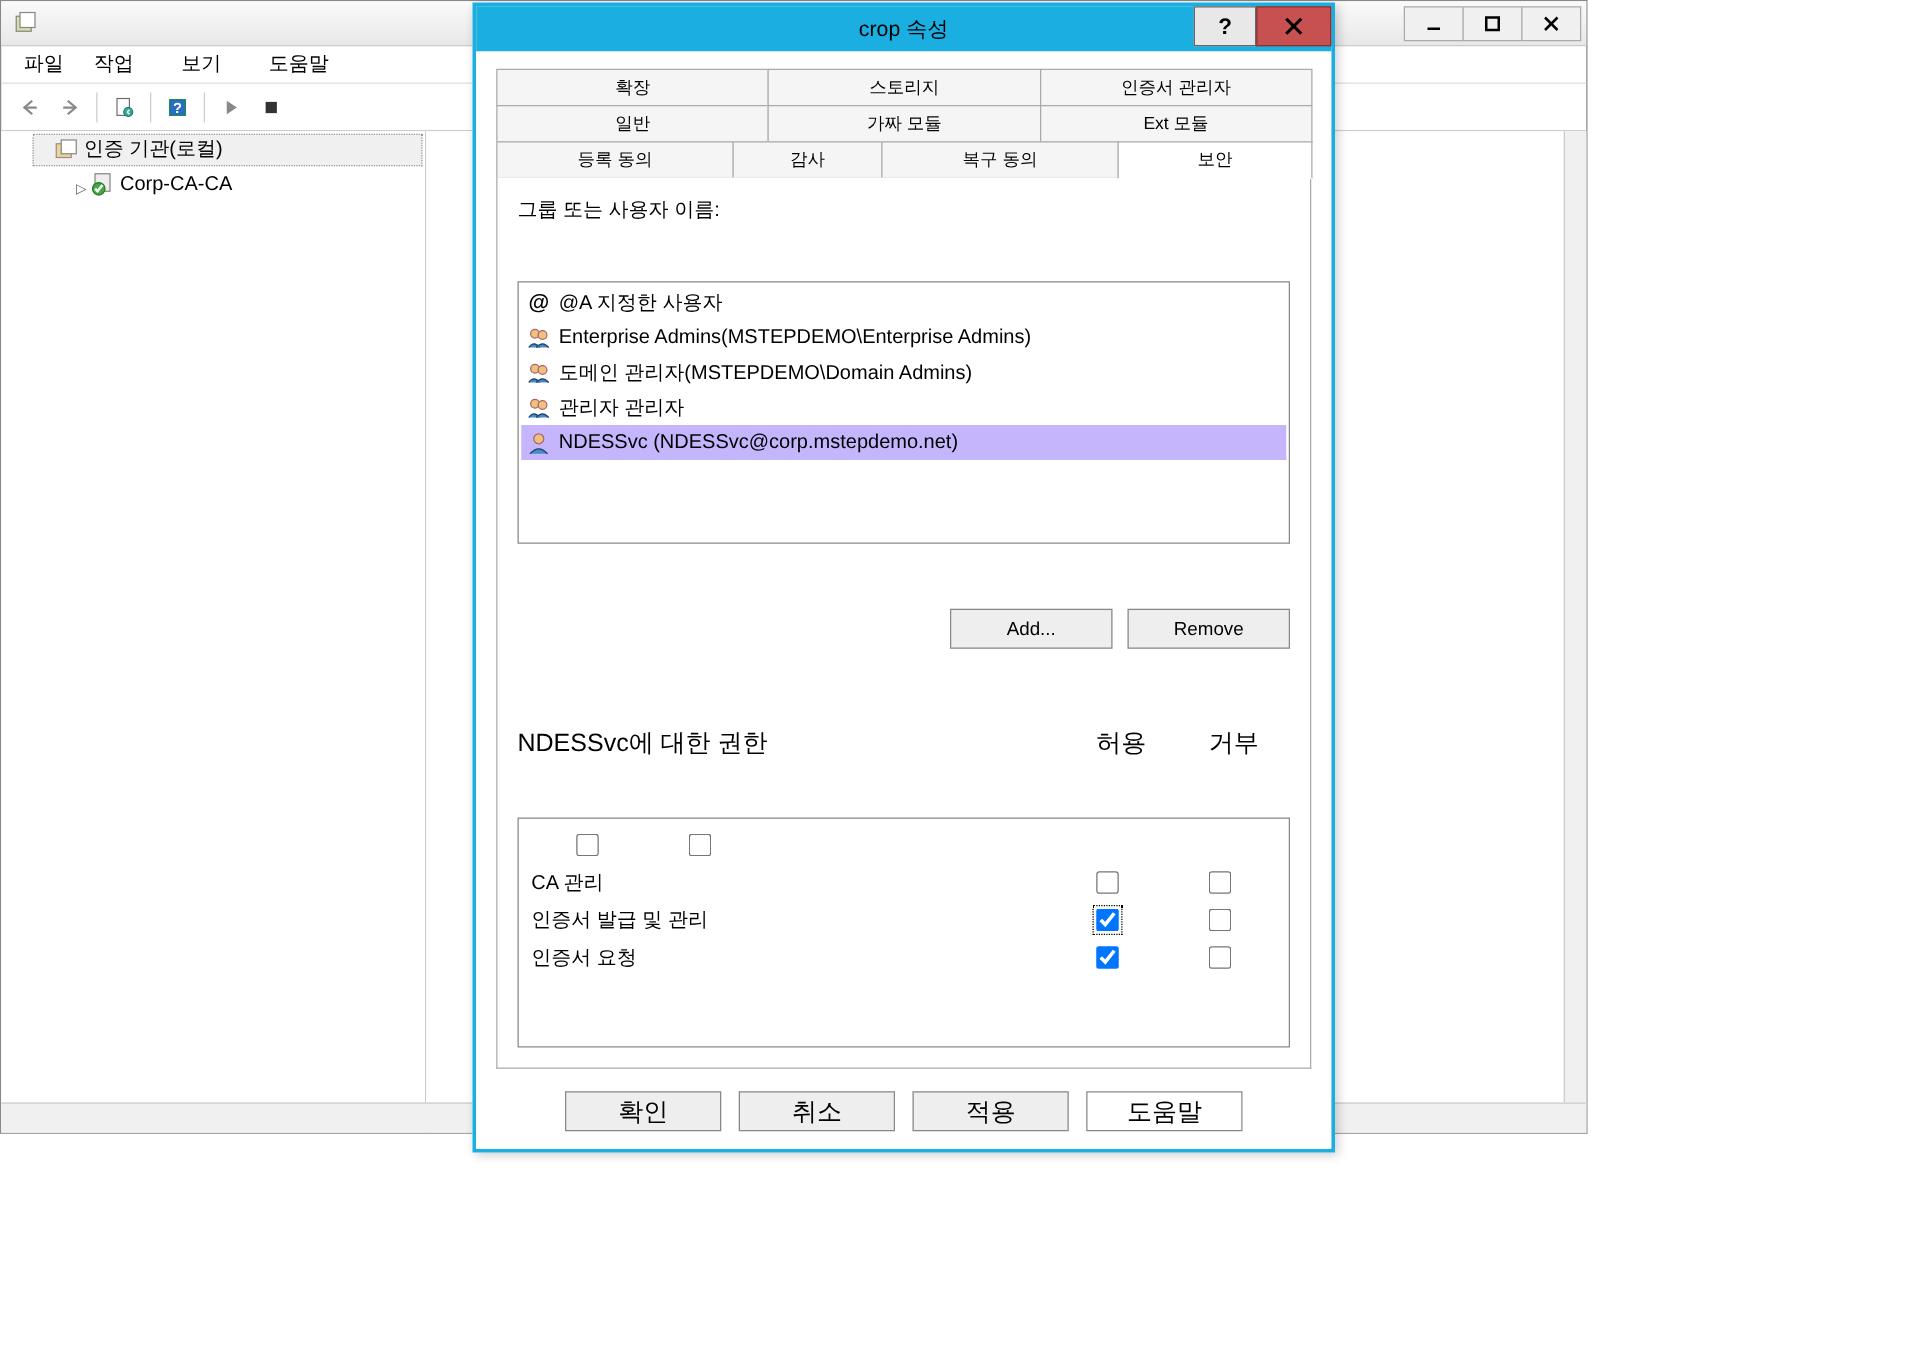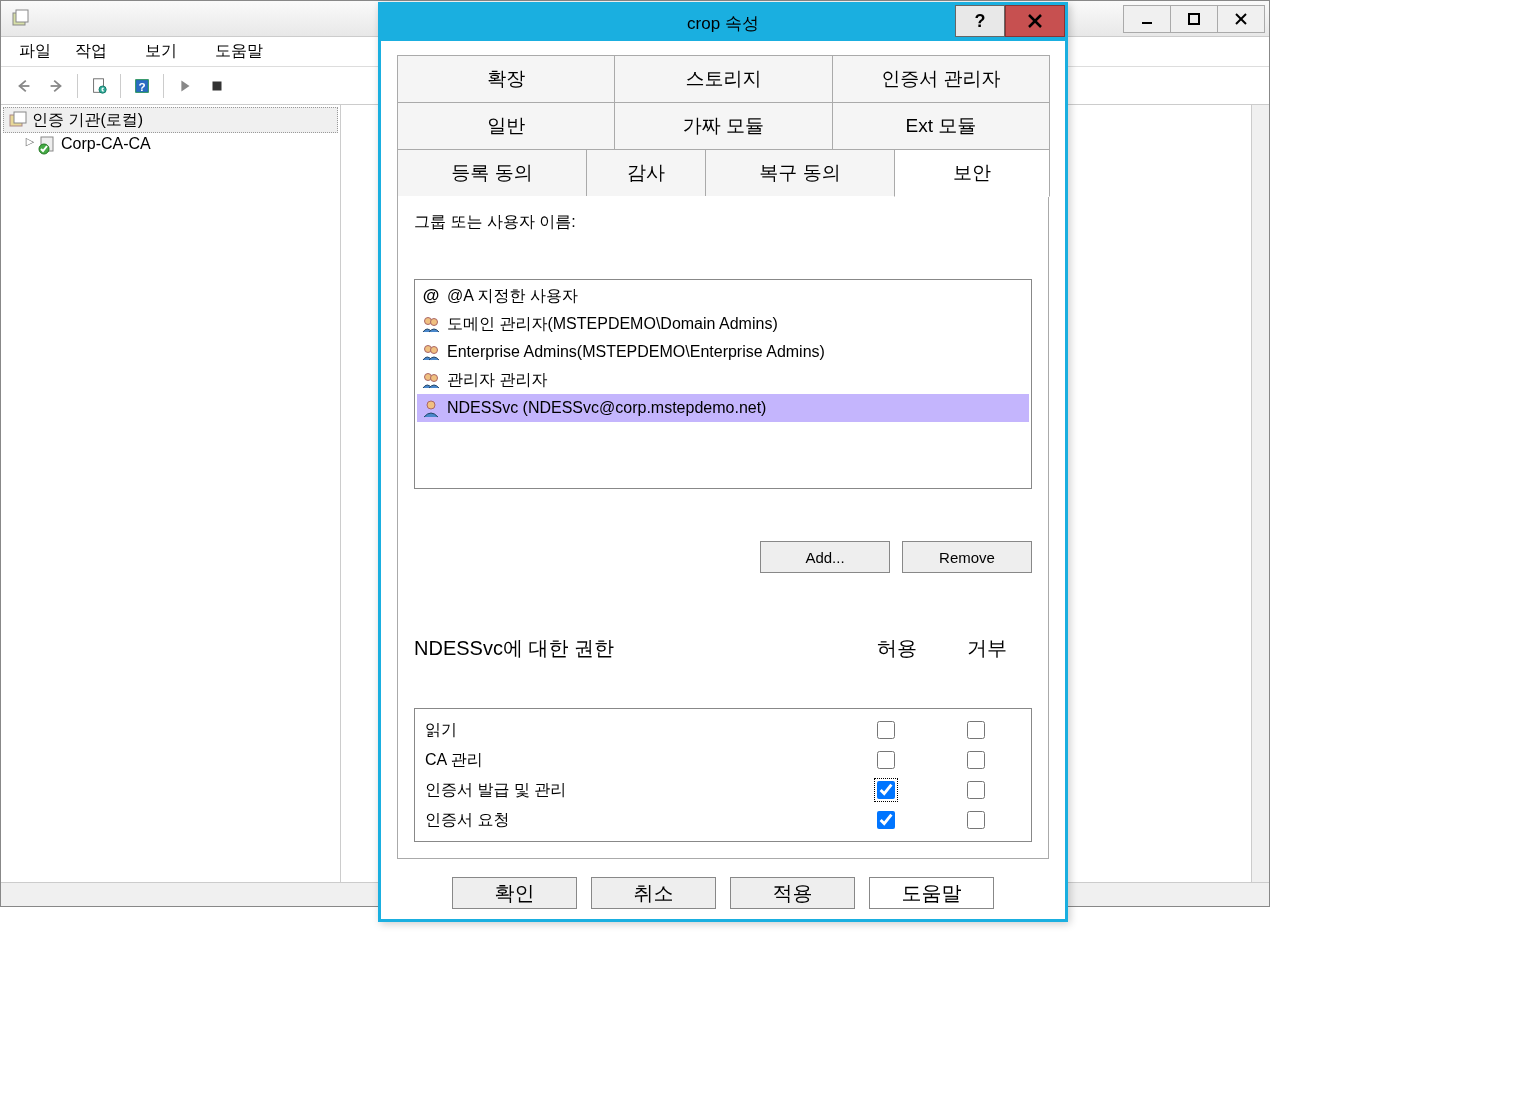--- a/index.html
+++ b/index.html
@@ -92,24 +92,25 @@
       height: calc(100% - 104px);
     }
     .tree-panel {
       width: 340px;
       border-right: 1px solid #ccc;
       background: #fff;
       padding: 2px;
     }
     .tree-item {
       display: flex;
-      align-items: flex-start;
-      padding: 2px 4px;
+      align-items: flex-end;
+      padding: 2px 16px;
       font-size: 16px;
       height: 26px;
+      margin-left: 23px;
     }
     .tree-item.selected {
       background: #f0f0f0;
       border: 1px dotted #999;
     }
     .tree-indent { display: inline-block; width: 16px; }
     .tree-expand {
       width: 14px;
       font-size: 11px;
       color: #666;
@@ -204,27 +205,27 @@
       display: flex;
       flex-direction: column;
     }
     
     .tabstrip { }
     .tab-row {
       display: flex;
     }
     .tab {
       flex: 1;
-      height: 48px;
+      height: 30px;
       display: flex;
       align-items: center;
       justify-content: center;
       border: 1px solid #aaa;
       background: #f5f5f5;
-      font-size: 19px;
+      font-size: 14px;
       margin-right: -1px;
       margin-bottom: -1px;
     }
     .tab.active {
       background: #fff;
       border-bottom: 1px solid #fff;
       position: relative;
       z-index: 2;
     }
     .tab-row.row3 .tab { flex: 0 0 auto; }
@@ -487,32 +488,32 @@
           </div>
           <div class="principal-item">
             <span class="principal-icon">
               <svg viewBox="0 0 20 20" width="20" height="20">
                 <circle cx="7" cy="7" r="3.5" fill="#f0c080" stroke="#a66"></circle>
                 <circle cx="13" cy="8" r="3.5" fill="#f0c080" stroke="#a66"></circle>
                 <path d="M2 18 Q6 12 11 18" fill="#4a88cc" stroke="#246"></path>
                 <path d="M8 18 Q13 12 18 18" fill="#4a88cc" stroke="#246"></path>
               </svg>
             </span>
-            <span>도메인 관리자(MSTEPDEMO\Domain Admins)</span>
+            <span>Enterprise Admins(MSTEPDEMO\Enterprise Admins)</span>
           </div>
           <div class="principal-item">
             <span class="principal-icon">
               <svg viewBox="0 0 20 20" width="20" height="20">
                 <circle cx="7" cy="7" r="3.5" fill="#f0c080" stroke="#a66"></circle>
                 <circle cx="13" cy="8" r="3.5" fill="#f0c080" stroke="#a66"></circle>
                 <path d="M2 18 Q6 12 11 18" fill="#4a88cc" stroke="#246"></path>
                 <path d="M8 18 Q13 12 18 18" fill="#4a88cc" stroke="#246"></path>
               </svg>
             </span>
-            <span>Enterprise Admins(MSTEPDEMO\Enterprise Admins)</span>
+            <span>도메인 관리자(MSTEPDEMO\Domain Admins)</span>
           </div>
           <div class="principal-item">
             <span class="principal-icon">
               <svg viewBox="0 0 20 20" width="20" height="20">
                 <circle cx="7" cy="7" r="3.5" fill="#f0c080" stroke="#a66"></circle>
                 <circle cx="13" cy="8" r="3.5" fill="#f0c080" stroke="#a66"></circle>
                 <path d="M2 18 Q6 12 11 18" fill="#4a88cc" stroke="#246"></path>
                 <path d="M8 18 Q13 12 18 18" fill="#4a88cc" stroke="#246"></path>
               </svg>
             </span>
@@ -532,21 +533,20 @@
         <button>Add...</button>
         <button>Remove</button>
       </div>
       <div class="perm-header">
         <div class="label">NDESSvc에 대한 권한</div>
         <div class="col">허용</div>
         <div class="col">거부</div>
       </div>
       <div class="perm-list" id="perm-list">
           <div class="perm-row">
-            <div class="pname">읽기</div>
             <div class="cb-cell">
               <input type="checkbox" style="">
             </div>
             <div class="cb-cell">
               <input type="checkbox" style="">
             </div>
           </div>
           <div class="perm-row">
             <div class="pname">CA 관리</div>
             <div class="cb-cell">

